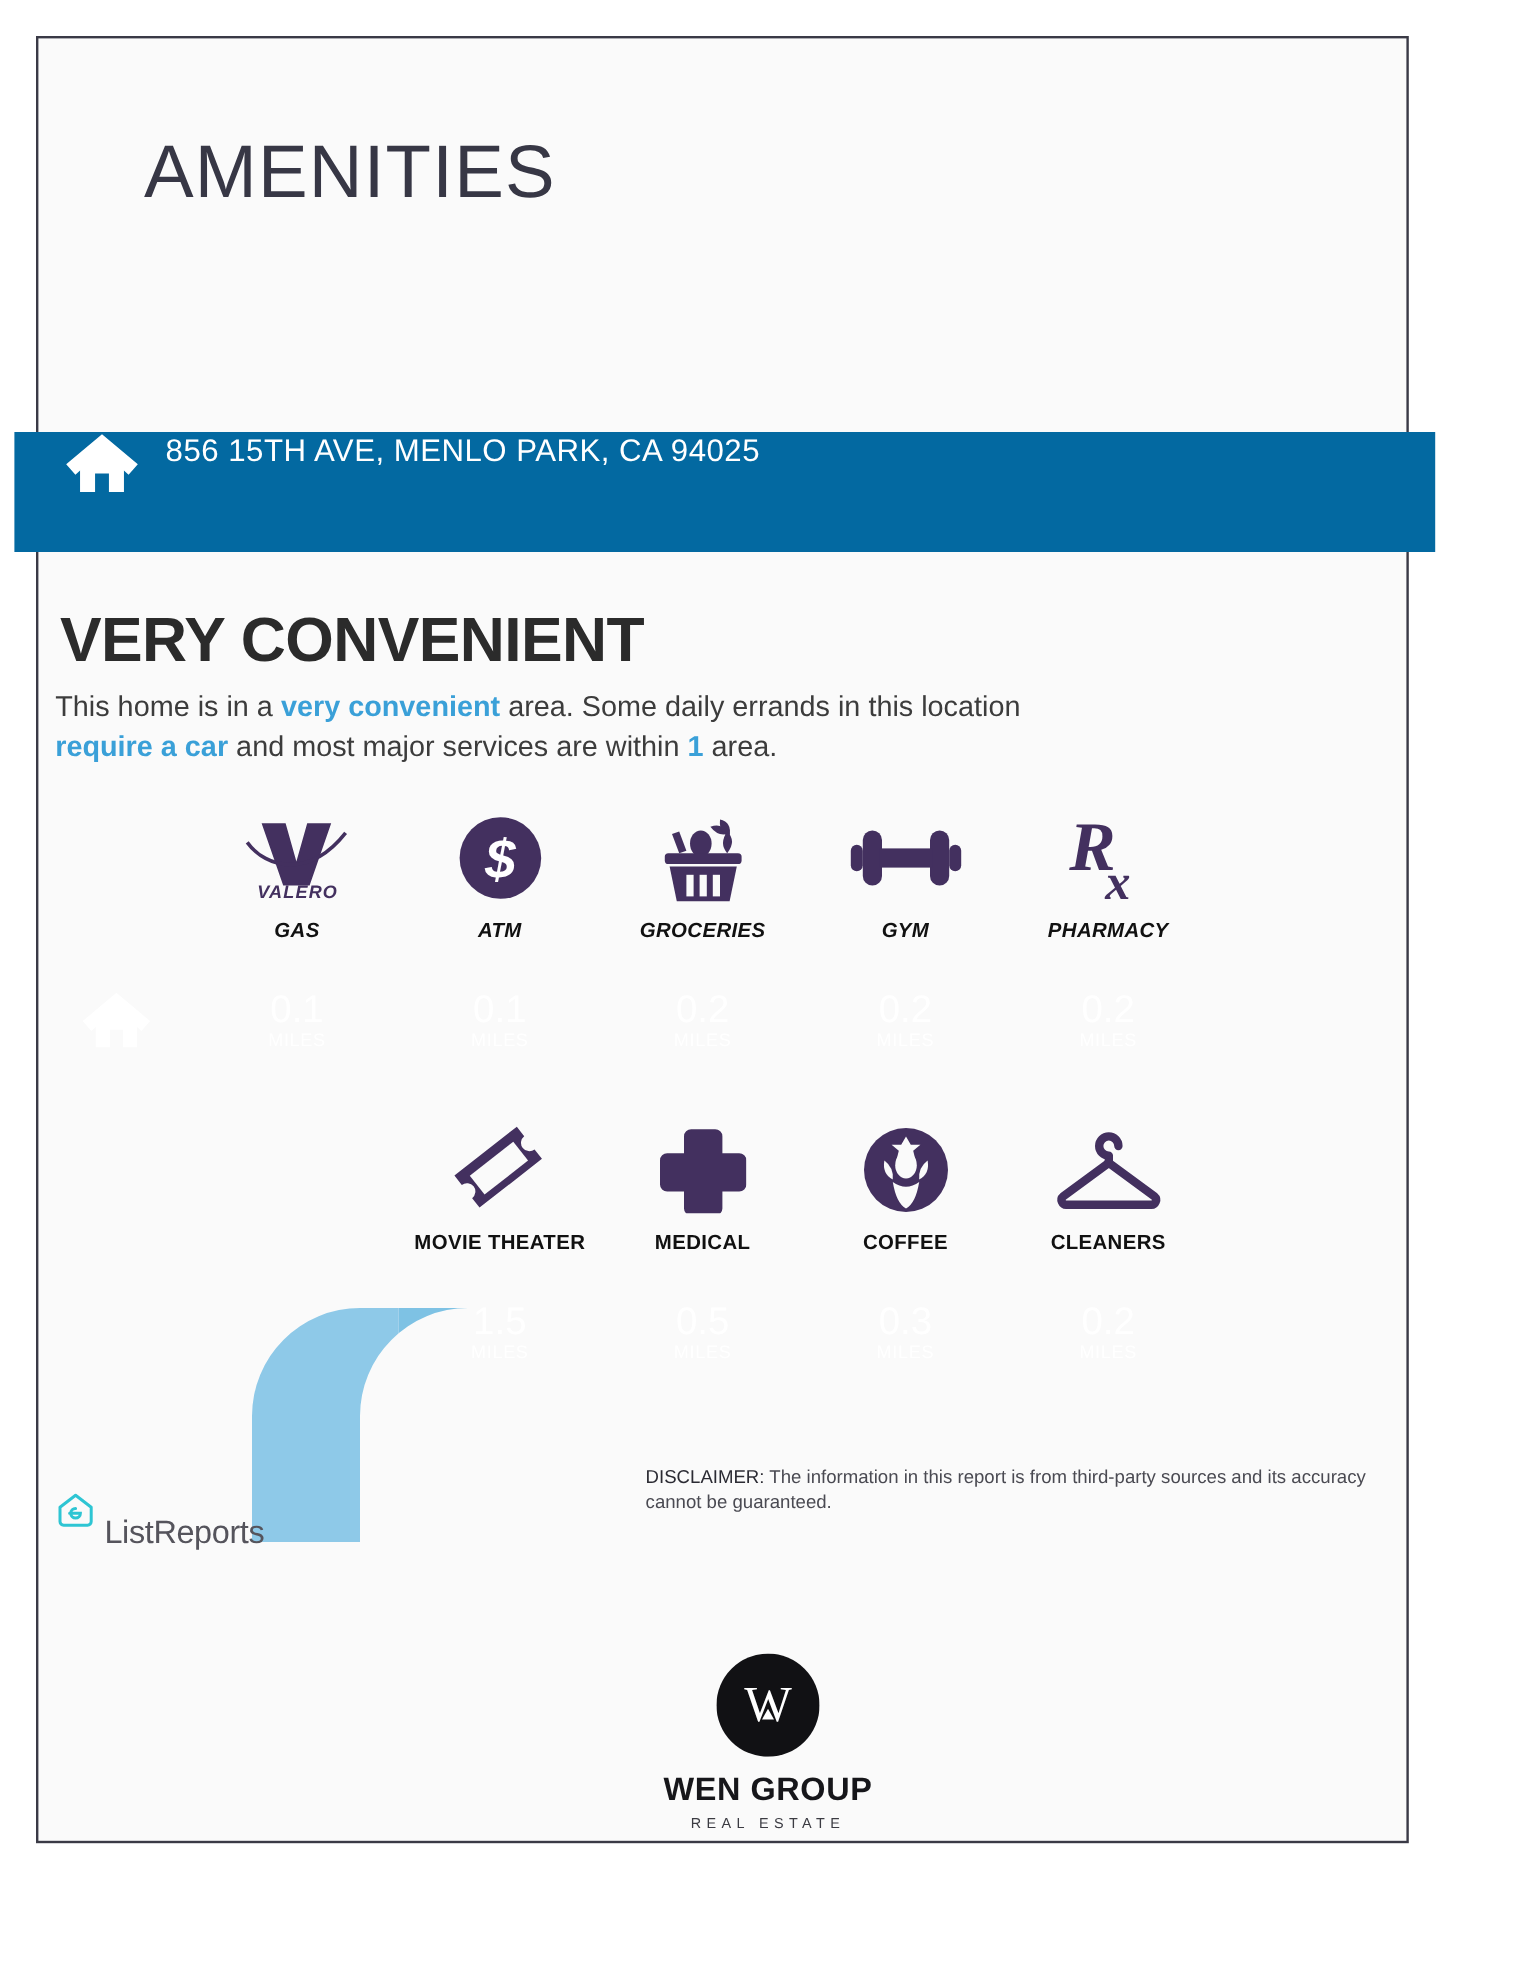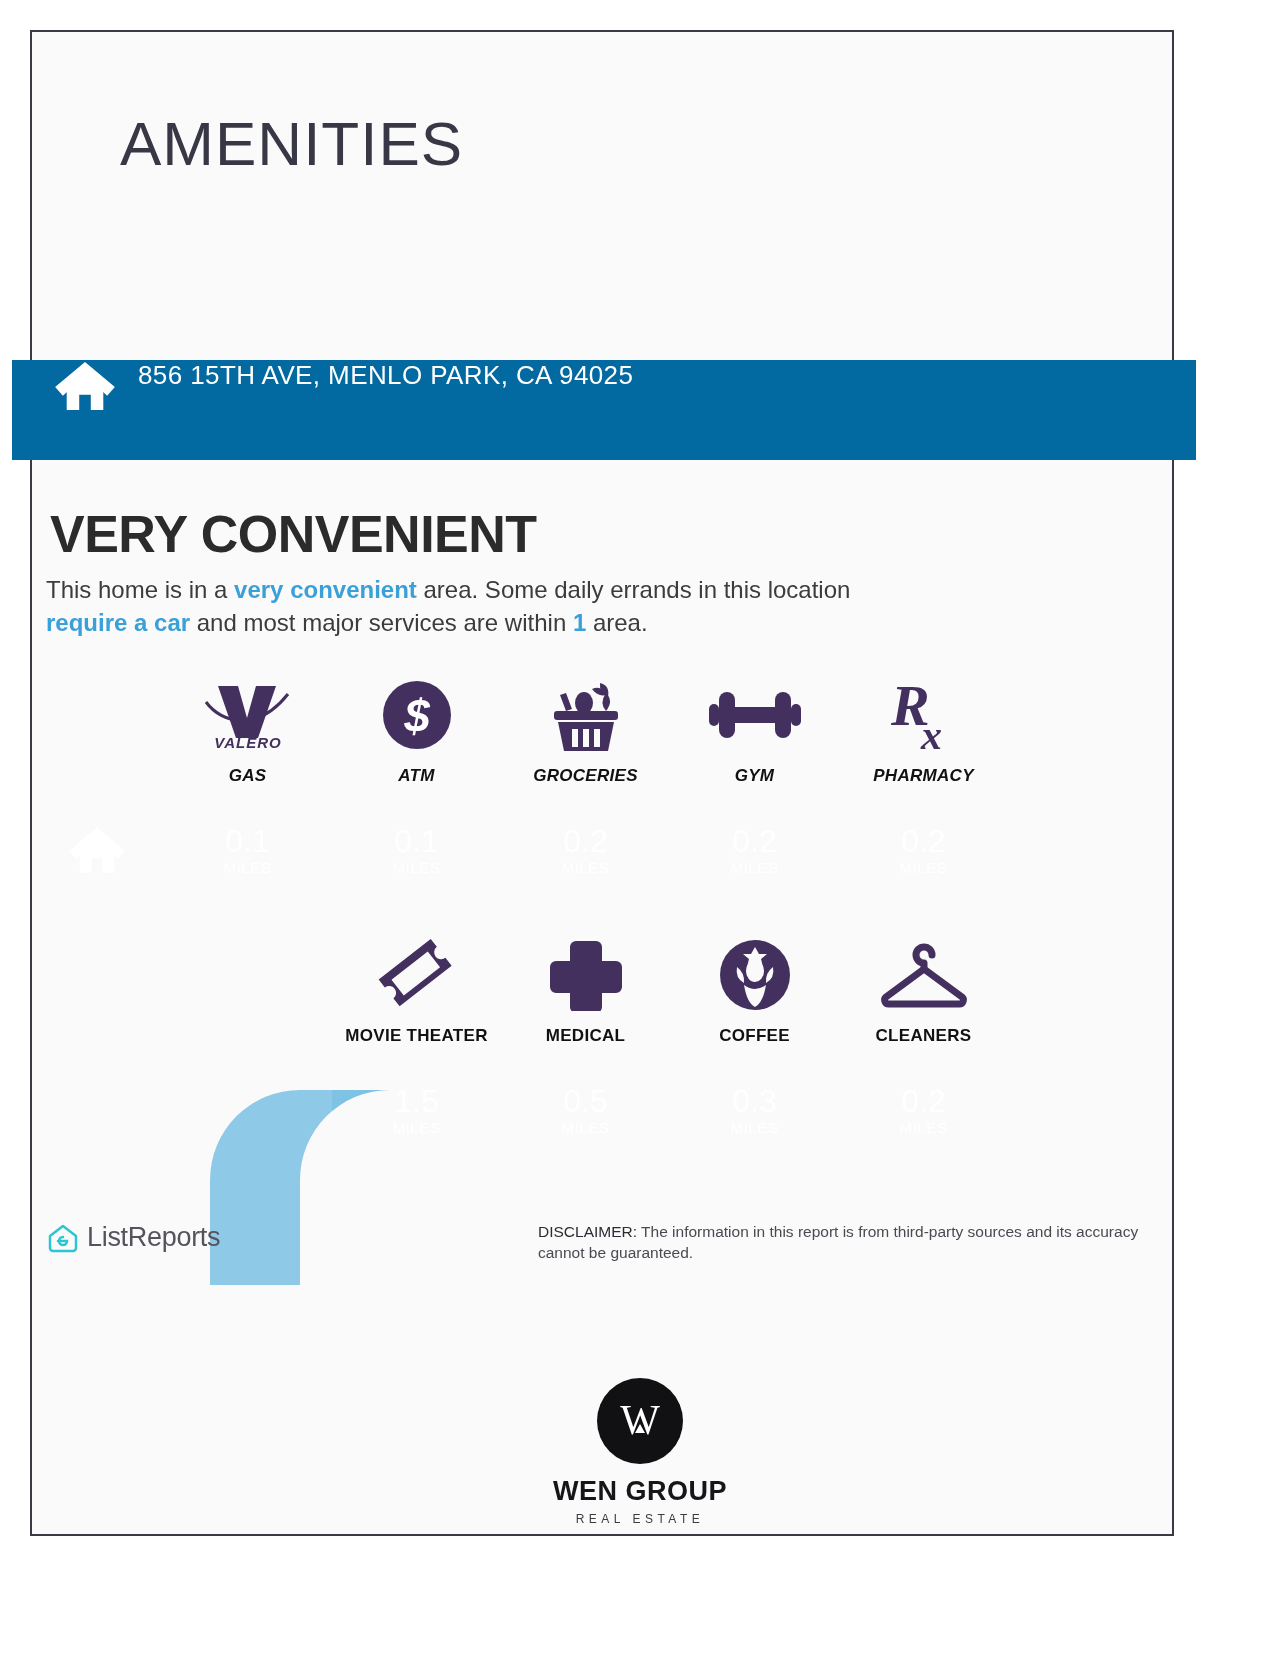--- a/index.html
+++ b/index.html
@@ -147,20 +147,21 @@
   .lr-logo {
     position: absolute;
     left: 48px; top: 1222px;
     display: flex; align-items: center;
   }
   .lr-logo-text {
     margin-left: 9px;
     font-size: 27px;
     color: #55545c;
     letter-spacing: -0.3px;
+    margin-top: 40px;
   }
   .disclaimer {
     position: absolute;
     left: 538px; top: 1221px;
     width: 630px;
     font-size: 15.5px;
     line-height: 21px;
     color: #4a4a52;
   }
   .disclaimer b { color: #2b2b33; font-weight: normal; }

